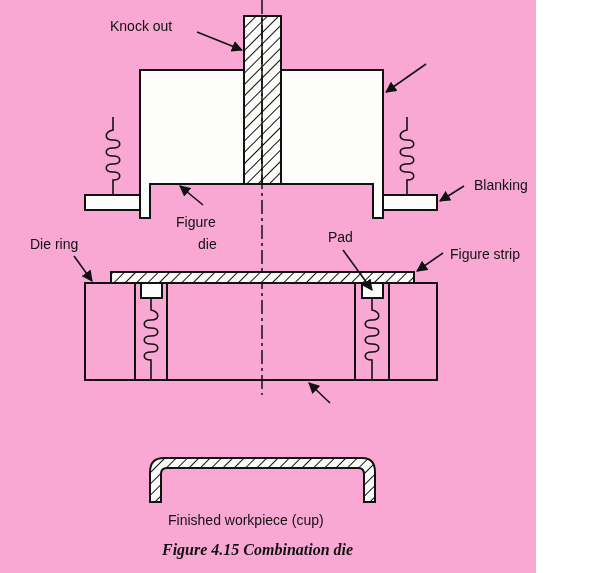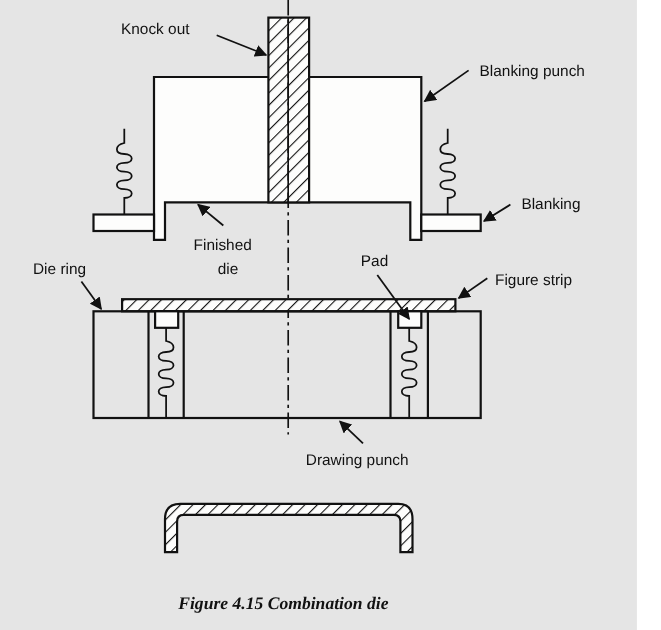--- a/index.html
+++ b/index.html
@@ -1,17 +1,17 @@
 <!DOCTYPE html>
 <html><head>
 <meta charset="utf-8">
 <style>
   html, body { margin: 0; padding: 0; background: #ffffff; }
   body { width: 601px; height: 573px; position: relative; overflow: hidden; }
-  #canvas { position: absolute; left: 0; top: 0; width: 579px; height: 573px; background: #e5e5e5; text-decoration: underline; }
+  #canvas { position: absolute; left: 0; top: 0; width: 536px; height: 573px; background: #f9a8d4; text-decoration: underline; }
   svg { position: absolute; left: 0; top: 0; }
   .lbl { position: absolute; font-family: "Liberation Sans", sans-serif; font-size: 14px; color: #111; white-space: nowrap; line-height: 16px; }
   .caption { position: absolute; font-family: "Liberation Serif", serif; font-size: 16px; font-weight: bold; font-style: italic; color: #111; white-space: nowrap; }
 </style>
 </head>
 <body>
 
 <div id="canvas">
 <svg width="601" height="573" viewBox="0 0 601 573">
   <defs>
@@ -64,22 +64,21 @@
     <line x1="464" y1="186" x2="440" y2="201" marker-end="url(#arrow)"></line>
     <line x1="203" y1="205" x2="180" y2="186" marker-end="url(#arrow)"></line>
     <line x1="74" y1="256" x2="92" y2="281" marker-end="url(#arrow)"></line>
     <line x1="343" y1="250" x2="372" y2="290" marker-end="url(#arrow)"></line>
     <line x1="443" y1="253" x2="417" y2="271" marker-end="url(#arrow)"></line>
     <line x1="330" y1="403" x2="309" y2="383" marker-end="url(#arrow)"></line>
   </g>
 </svg>
 
 <span class="lbl" style="left:110px; top:18px;">Knock out</span>
-<span class="lbl" style="left:436px; top:56px;">Blanking punch</span>
 <span class="lbl" style="left:474px; top:177px;">Blanking</span>
-<span class="lbl" style="left:176px; top:214px;">Finished</span>
+<span class="lbl" style="left:176px; top:214px;">Figure</span>
 <span class="lbl" style="left:198px; top:236px;">die</span>
 <span class="lbl" style="left:30px; top:236px;">Die ring</span>
 <span class="lbl" style="left:328px; top:229px;">Pad</span>
 <span class="lbl" style="left:450px; top:246px;">Figure strip</span>
-<span class="lbl" style="left:278px; top:410px;">Drawing punch</span>
+<span class="lbl" style="left:168px; top:512px;">Finished workpiece (cup)</span>
 <span class="caption" style="left:162px; top:541px;">Figure 4.15 Combination die</span>
 </div>
 
 </body></html>

